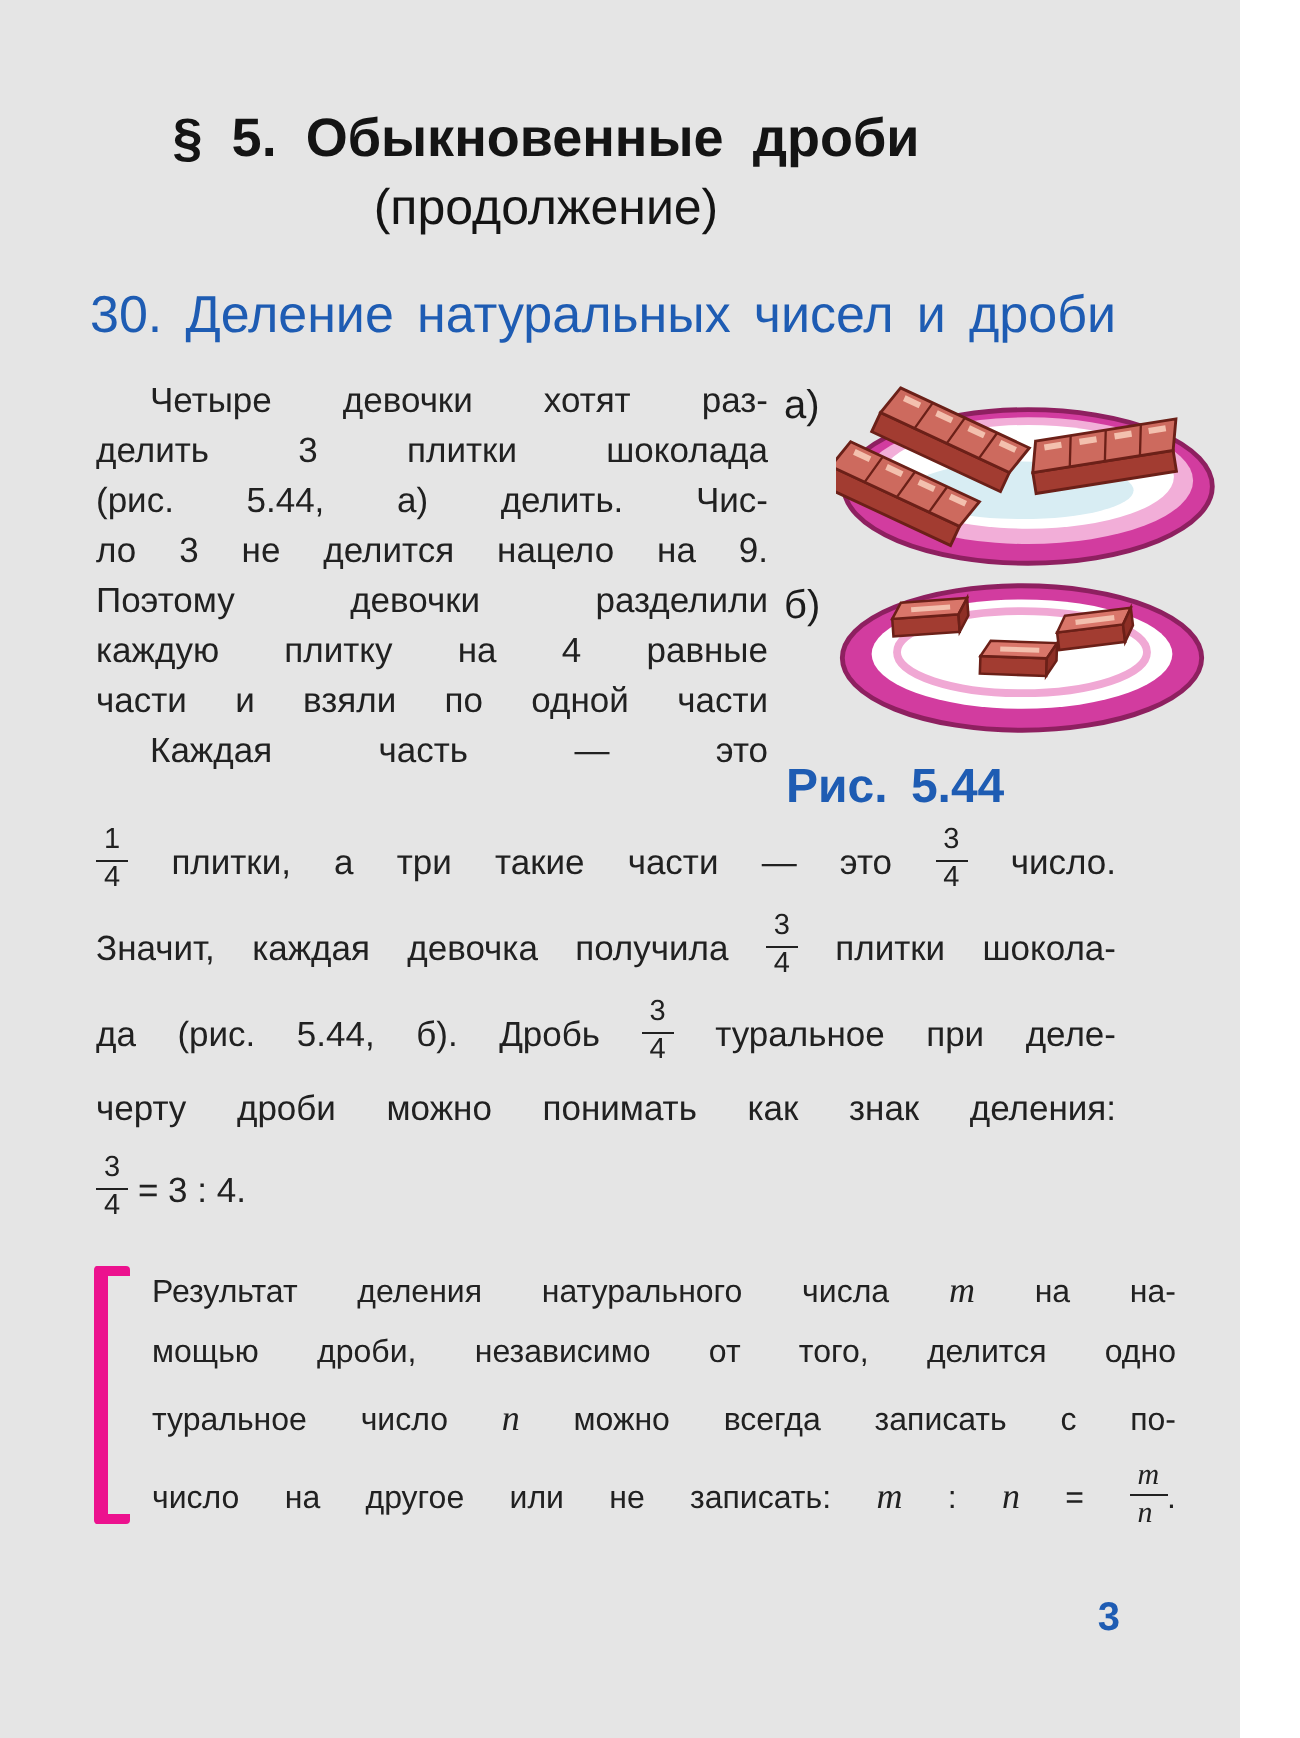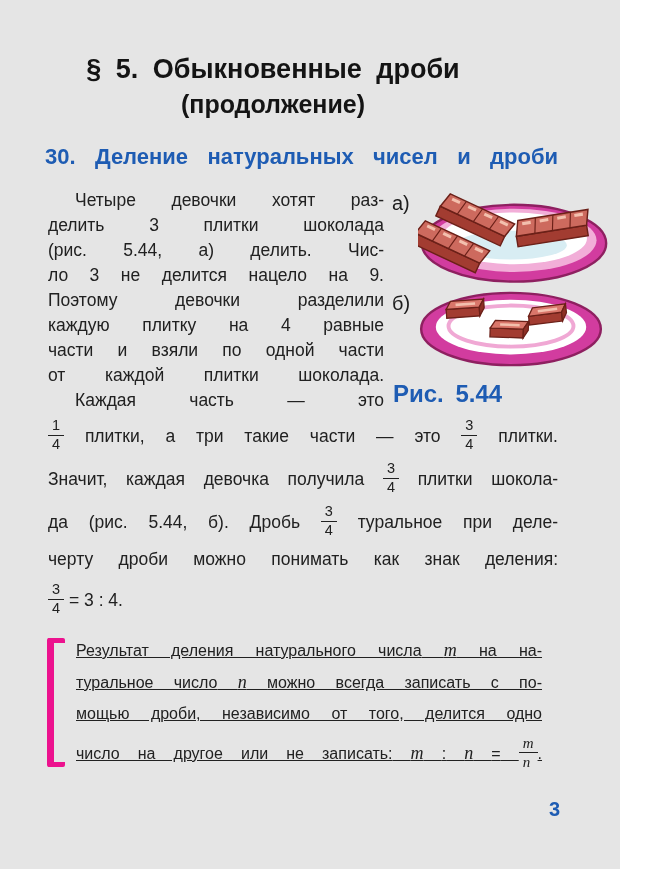--- a/index.html
+++ b/index.html
@@ -4,43 +4,43 @@
 <style>
   * { margin:0; padding:0; box-sizing:border-box; }
   html,body { background:#ffffff; }
   .page {
     position:relative; width:620px; height:869px; background:#e5e5e5;
     font-family:"Liberation Sans","DejaVu Sans",sans-serif; color:#212121;
     overflow:hidden;
   }
   .header { margin-top:52px; text-align:center; padding-right:74px; }
   .h1 { font-size:27px; font-weight:bold; word-spacing:7px; color:#141414; line-height:34px; }
-  .h2 { font-size:25px; font-weight:bold; word-spacing:3px; color:#141414; line-height:31px; margin-top:3px; }
+  .h2 { font-size:25px; font-weight:normal; word-spacing:3px; color:#141414; line-height:31px; margin-top:3px; }
   .section-title {
-    margin:23px 62px 0 45px; font-size:22px; font-weight:bold; color:#1e5cb3;
+    margin:23px 62px 0 45px; font-size:26px; font-weight:normal; color:#1e5cb3;
     text-align:justify; text-align-last:justify; text-justify:inter-word; line-height:28px;
   }
   .content { margin:17px 62px 0 48px; font-size:17.5px; }
   .two-col { display:flex; }
   .col-text { width:336px; flex-shrink:0; }
   .col-lines .tline { height:25px; line-height:25px; white-space:nowrap; }
   .col-lines .tline.just { white-space:normal; }
   .fig-col { flex:1; position:relative; overflow:visible; padding-left:8px; }
   .fig-row { display:flex; align-items:flex-start; }
   .fig-row.second { margin-top:3px; }
   .fig-label { font-size:20px; width:26px; flex-shrink:0; padding-top:4px; color:#1c1c1c; }
   .fig-art { flex-shrink:0; }
   .fig-caption { font-size:24px; font-weight:bold; color:#1e5cb3; margin:9px 0 0 1px; word-spacing:5px; }
   .tline.just { text-align:justify; text-align-last:justify; text-justify:inter-word; }
   .ind { display:inline-block; width:27px; }
   .wide-lines { margin-top:2px; }
   .wide-lines .tline { height:31px; line-height:31px; }
   .wide-lines .tline.tall { height:43px; line-height:43px; }
   .wide-lines .tline.eq { height:50px; line-height:50px; }
-  .rule-row { display:flex; margin:9px 78px 0 47px;text-decoration:underline; }
+  .rule-row { display:flex; margin:9px 32px 0 47px; }
   .bracket {
     flex-shrink:0; width:18px; height:129px; margin-top:4px;
     border-left:7px solid #ec128e; border-top:5px solid #ec128e; border-bottom:5px solid #ec128e;
     border-radius:2px;
   }
   .rule-lines { flex:1; padding-left:11px; }
   .rule-lines .tline { height:32px; line-height:32px; }
   .rule-lines .tline.tall { height:47px; line-height:47px; }
   .frac { display:inline-block; vertical-align:middle; text-align:center; font-size:14.5px; line-height:1.1; position:relative; top:-2px; }
   .frac .num { display:block; padding:0 4px 1px; }
@@ -64,21 +64,20 @@
   <div class="content">
     <div class="two-col">
       <div class="col-text col-lines">
           <div class="tline just"><span class="ind"></span><span>Четыре девочки хотят раз-</span></div>
           <div class="tline just"><span>делить 3 плитки шоколада</span></div>
           <div class="tline just"><span>(рис. 5.44, а) делить. Чис-</span></div>
           <div class="tline just"><span>ло 3 не делится нацело на 9.</span></div>
           <div class="tline just"><span>Поэтому девочки разделили</span></div>
           <div class="tline just"><span>каждую плитку на 4 равные</span></div>
           <div class="tline just"><span>части и взяли по одной части</span></div>
-          <div class="tline just"><span>от каждой плитки шоколада.</span></div>
           <div class="tline just"><span class="ind"></span><span>Каждая часть — это</span></div>
         </div>
 
       <div class="fig-col">
         <div class="fig-row">
           <span class="fig-label">а)</span>
           <svg class="fig-art" width="192" height="97" viewBox="0 0 200 100">
             <ellipse cx="100" cy="57" rx="96" ry="40" fill="#d23c9f" stroke="#8e2060" stroke-width="2.5"></ellipse>
             <ellipse cx="100" cy="54" rx="86" ry="33" fill="#f2aed8"></ellipse>
             <ellipse cx="100" cy="52" rx="76" ry="27" fill="#ffffff"></ellipse>
@@ -129,33 +128,33 @@
               <path d="M10,4 L30,4" stroke="#f3c0ae" stroke-width="2.6"></path>
             </g>
           </svg>
         </div>
 
         <div class="fig-caption">Рис. 5.44</div>
       </div>
     </div>
 
     <div class="wide-lines">
-        <div class="tline just tall"><span class="frac"><span class="num">1</span><span class="den">4</span></span> <span>плитки, а три такие части — это</span> <span class="frac"><span class="num">3</span><span class="den">4</span></span> <span>плитки.</span></div>
+        <div class="tline just tall"><span class="frac"><span class="num">1</span><span class="den">4</span></span> <span>плитки, а три такие части — это</span> <span class="frac"><span class="num">3</span><span class="den">4</span></span> <span>число.</span></div>
         <div class="tline just tall"><span>Значит, каждая девочка получила</span> <span class="frac"><span class="num">3</span><span class="den">4</span></span> <span>плитки шокола-</span></div>
         <div class="tline just tall"><span>да (рис. 5.44, б). Дробь</span> <span class="frac"><span class="num">3</span><span class="den">4</span></span> <span>туральное при деле-</span></div>
         <div class="tline just"><span>черту дроби можно понимать как знак деления:</span></div>
         <div class="tline eq"><span class="frac"><span class="num">3</span><span class="den">4</span></span> <span>= 3 : 4.</span></div>
       </div>
   </div>
 
   <div class="rule-row">
     <div class="bracket"></div>
     <div class="rule-lines">
         <div class="tline just"><span>Результат деления натурального числа</span> <span class="it">m</span> <span>на на-</span></div>
+        <div class="tline just"><span>мощью дроби, независимо от того, делится одно</span></div>
         <div class="tline just"><span>туральное число</span> <span class="it">n</span> <span>можно всегда записать с по-</span></div>
-        <div class="tline just"><span>мощью дроби, независимо от того, делится одно</span></div>
         <div class="tline just tall"><span>число на другое или не записать:</span> <span class="it">m</span> <span>:</span> <span class="it">n</span> <span>=</span> <span class="frac itf"><span class="num">m</span><span class="den">n</span></span><span>.</span></div>
       </div>
   </div>
 
   <div class="page-num">3</div>
 
 </div>
 
 </body></html>

